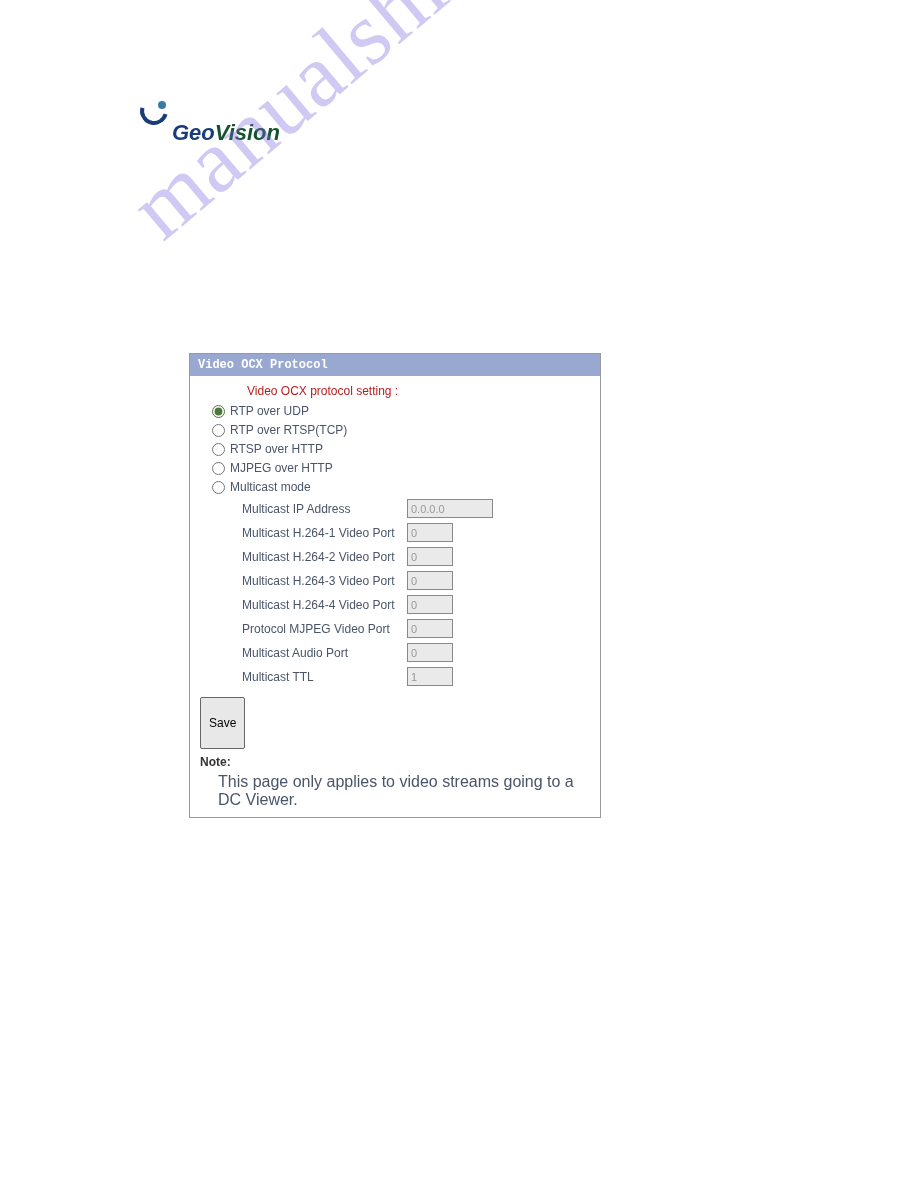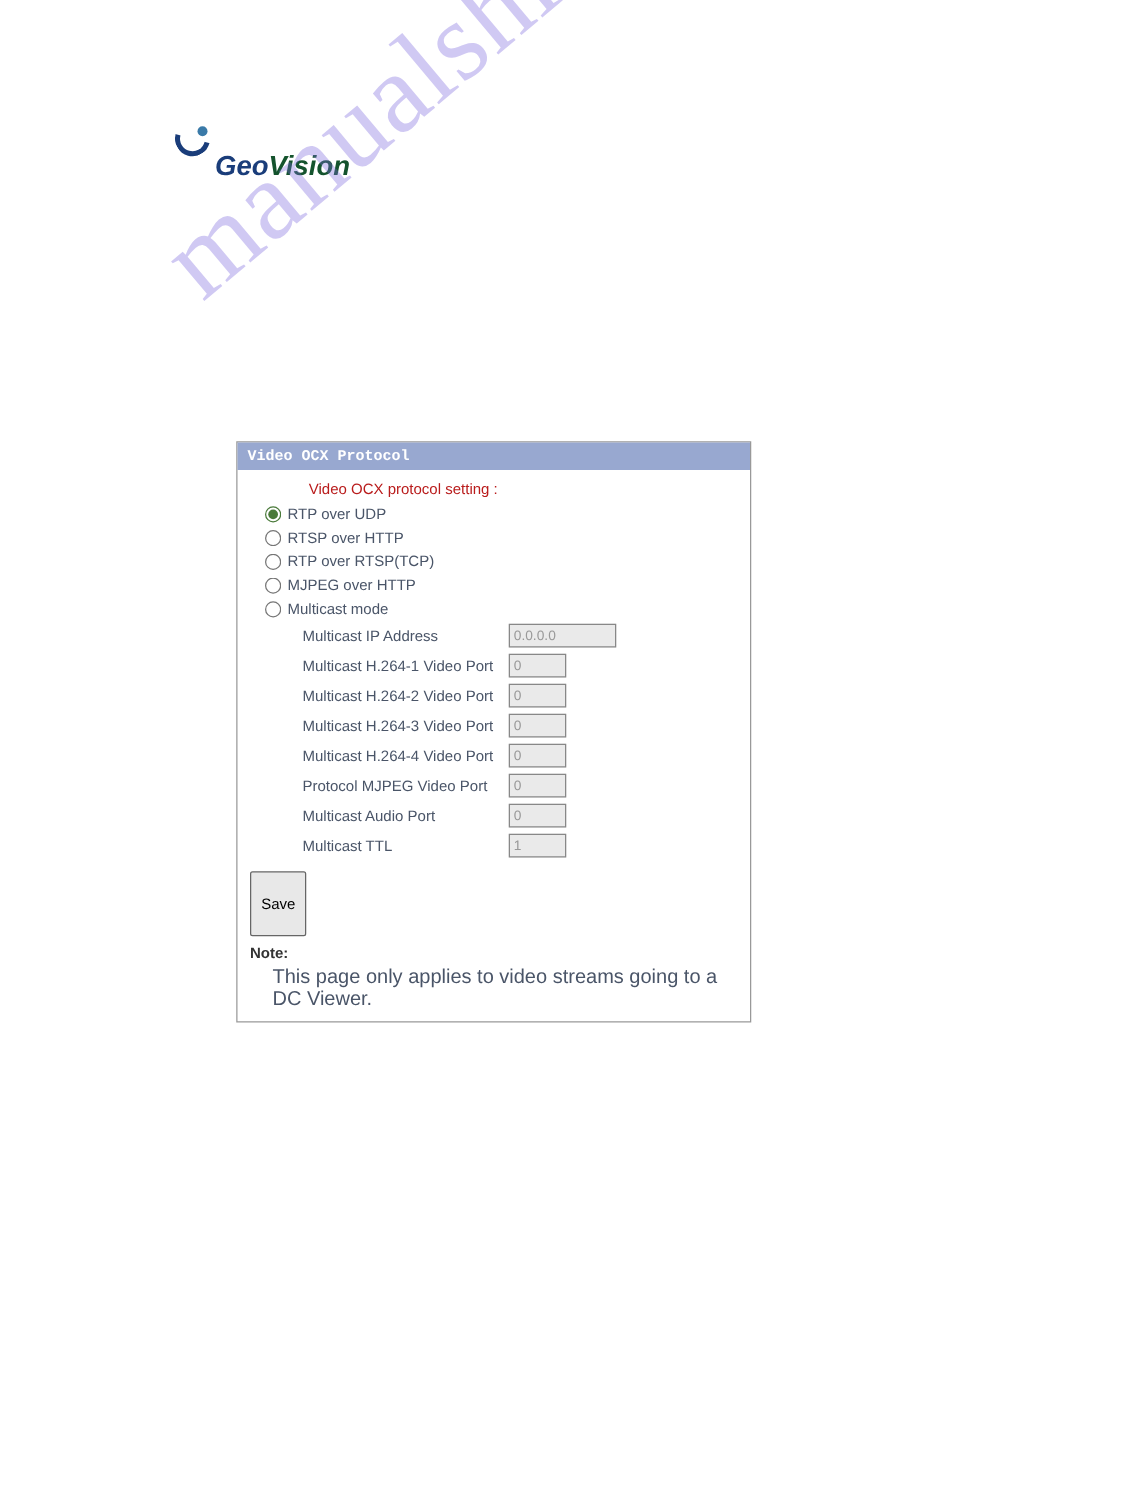--- a/index.html
+++ b/index.html
@@ -177,25 +177,25 @@
   <div class="panel-header">Video OCX Protocol</div>
   <div class="panel-body">
     <div class="section-title">Video OCX protocol setting :</div>
 
     <label class="radio-row">
       <input type="radio" name="proto" checked="" style="">
       <span>RTP over UDP</span>
     </label>
     <label class="radio-row">
       <input type="radio" name="proto" style="">
+      <span>RTP over RTSP(TCP)</span>
+    </label>
+    <label class="radio-row">
+      <input type="radio" name="proto" style="">
       <span>RTSP over HTTP</span>
-    </label>
-    <label class="radio-row">
-      <input type="radio" name="proto" style="">
-      <span>RTP over RTSP(TCP)</span>
     </label>
     <label class="radio-row">
       <input type="radio" name="proto" style="">
       <span>MJPEG over HTTP</span>
     </label>
     <label class="radio-row">
       <input type="radio" name="proto" style="">
       <span>Multicast mode</span>
     </label>
 

